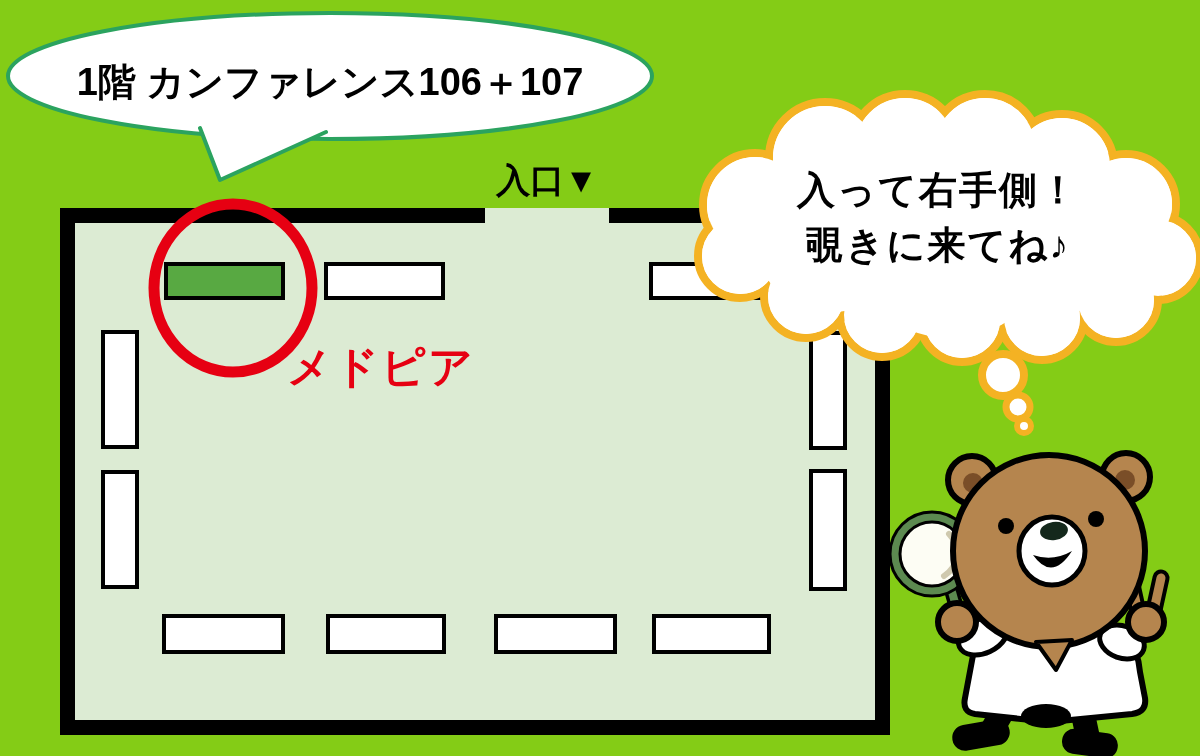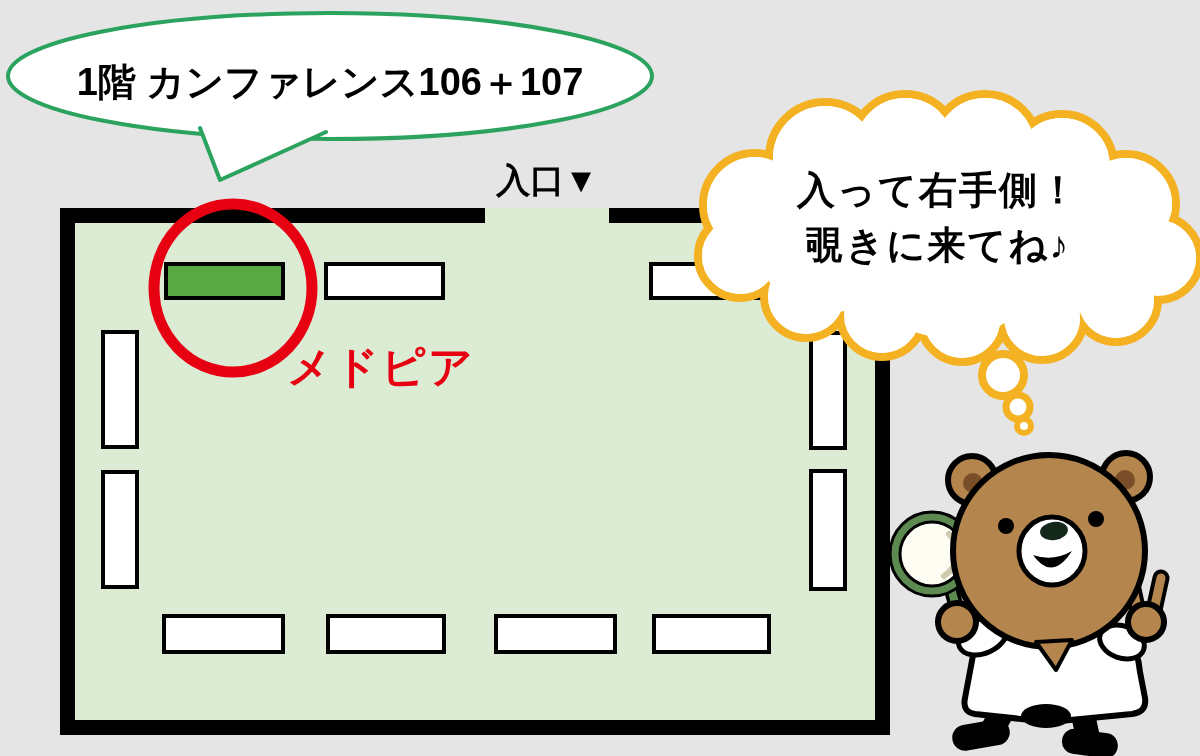--- a/index.html
+++ b/index.html
@@ -1,19 +1,19 @@
 <!DOCTYPE html>
 <html><head>
 <meta charset="utf-8">
 <style>
   html,body{margin:0;padding:0;background:#ffffff;}
   .stage{
     position:relative;
     width:1200px;height:756px;
-    background:#e5e5e5;
+    background:#84cc16;
     overflow:hidden;
     font-family:"Liberation Sans", sans-serif;
   }
   svg{position:absolute;left:0;top:0;}
   text{font-family:"Liberation Sans", sans-serif;font-weight:bold;fill:#000;}
   .bubble-ellipse{fill:#ffffff;stroke:var(--bubble-green);stroke-width:4;}
   .bubble-tail{fill:#ffffff;stroke:var(--bubble-green);stroke-width:4;stroke-linejoin:round;stroke-linecap:round;}
   .bubble-text{font-size:38px;}
   .entrance-text{font-size:34px;}
   .floor{fill:var(--floor-green);}

